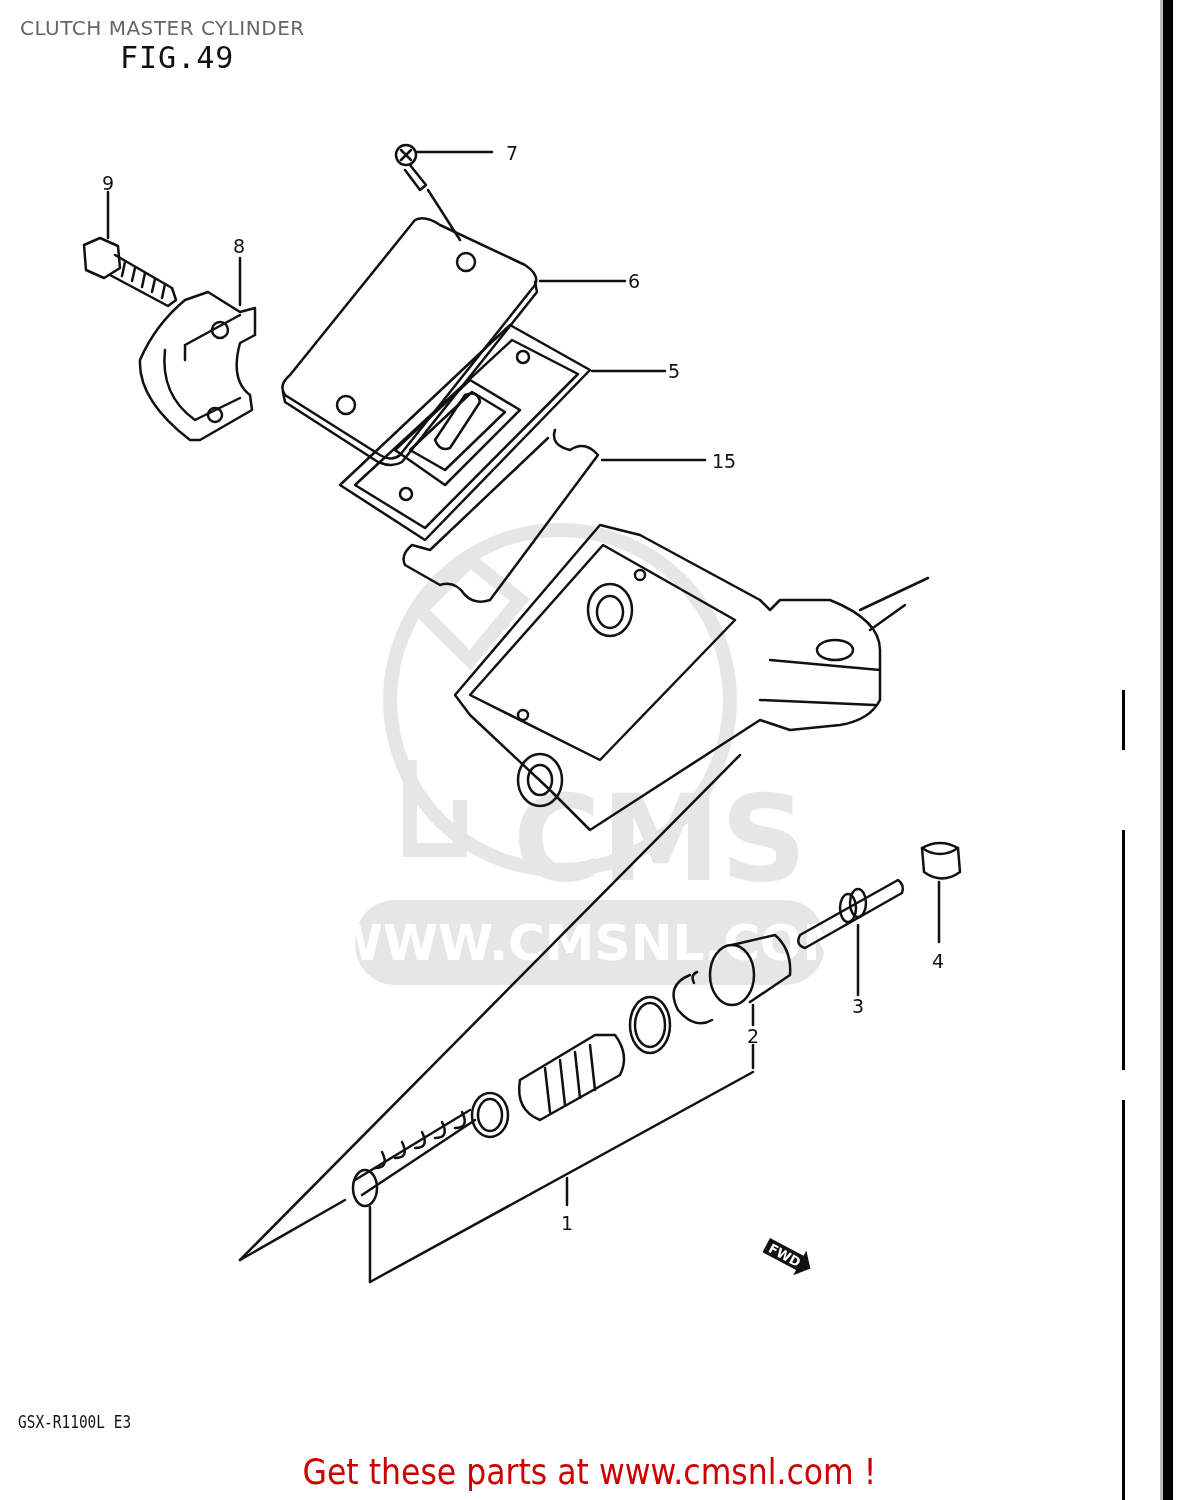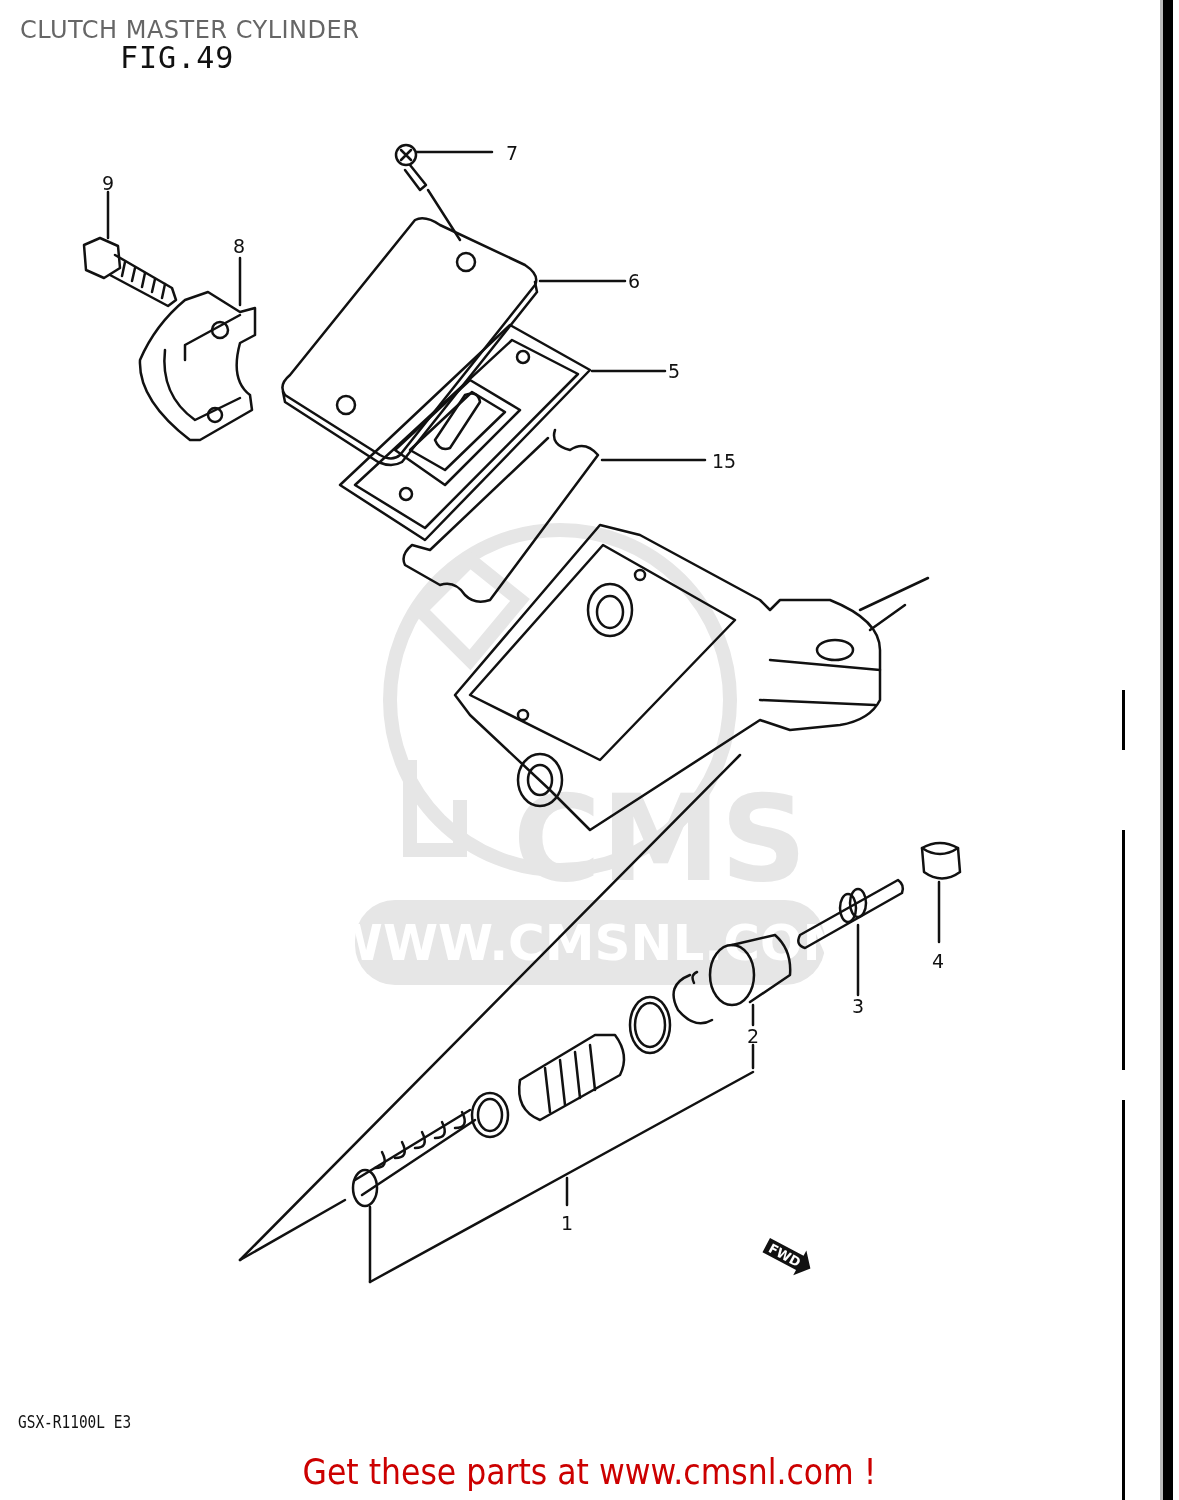--- a/index.html
+++ b/index.html
@@ -1,17 +1,17 @@
 <!DOCTYPE html>
 <html><head>
   <meta charset="utf-8">
   <style>
     html, body { margin: 0; padding: 0; background: #ffffff; }
     body { width: 1179px; height: 1500px; position: relative; overflow: hidden; font-family: "DejaVu Sans", sans-serif; }
-    .page-title { position: absolute; left: 20px; top: 16px; font-size: 24px; color: #666666; letter-spacing: 0.5px; font-family: "DejaVu Sans", sans-serif; z-index: 3; }
+    .page-title { position: absolute; left: 20px; top: 16px; font-size: 20px; color: #666666; letter-spacing: 0.5px; font-family: "DejaVu Sans", sans-serif; z-index: 3; }
     .fig-label { position: absolute; left: 120px; top: 28px; font-size: 30px; font-weight: normal; color: #111; font-family: "DejaVu Sans Mono", monospace; letter-spacing: 1px; z-index: 2; margin-top: 12px; }
     .model-code { position: absolute; left: 18px; top: 1412px; font-size: 17px; color: #111; font-family: "DejaVu Sans Mono", monospace; transform: scaleX(0.85); transform-origin: left; }
     .cta-link { position: absolute; left: 0; width: 1179px; top: 1452px; text-align: center; font-size: 35px; color: #cc0000; font-family: "DejaVu Sans", sans-serif; text-decoration: none; transform: scaleX(0.9); }
     .right-border { position: absolute; left: 1163px; top: 0; width: 10px; height: 1500px; background: #000; }
     .right-gray { position: absolute; left: 1160px; top: 0; width: 3px; height: 1500px; background: #bbb; }
     .scan-line { position: absolute; left: 1122px; width: 3px; background: #000; }
     svg.drawing { position: absolute; left: 0; top: 0; }
     .callout { position: absolute; font-size: 19px; color: #111; font-family: "DejaVu Sans", sans-serif; }
     .watermark-text { font-family: "DejaVu Sans", sans-serif; font-weight: bold; }
   </style>

